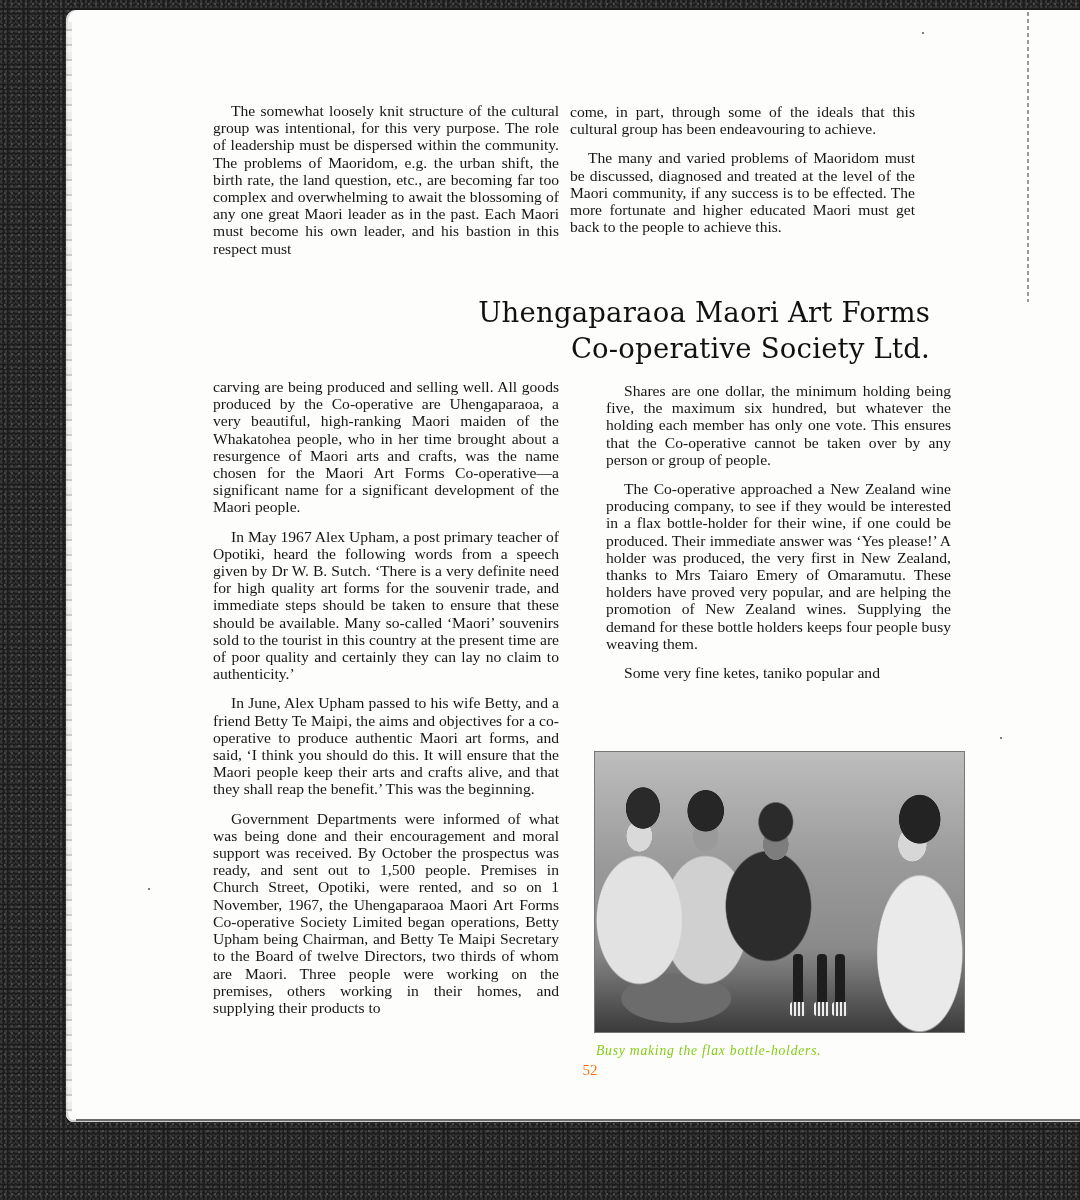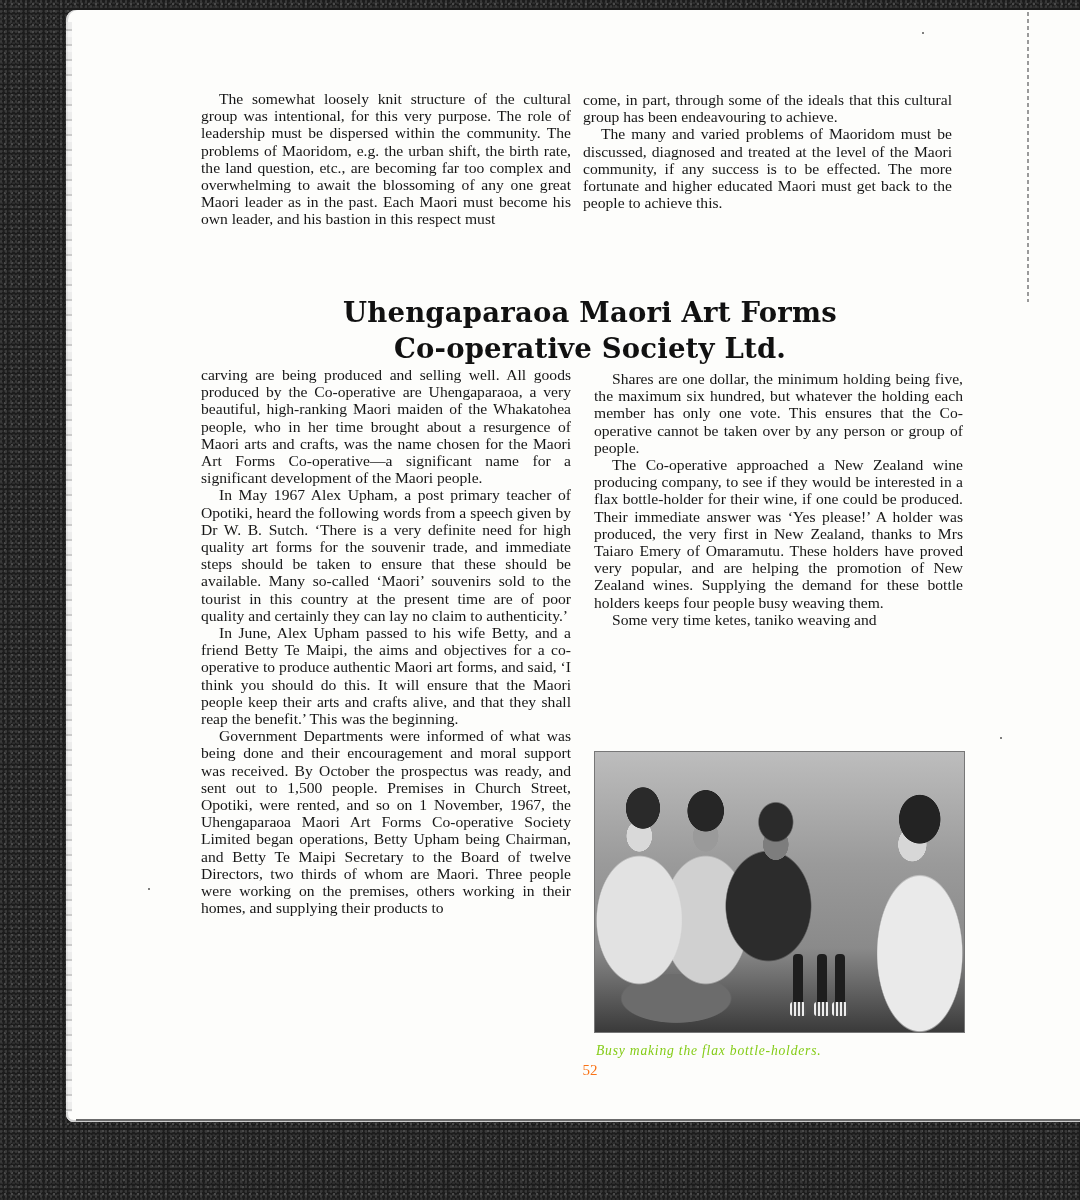--- a/index.html
+++ b/index.html
@@ -32,33 +32,33 @@
     }
     .page-bottom-line {
       position: absolute; left: 76px; top: 1119px; width: 1004px; height: 2px;
       background: #6a6a6a;
     }
     .col {
       position: absolute;
       font-size: 15.6px; line-height: 17.2px; color: #161616;
       text-align: justify;
     }
-    .col p { margin: 0; text-indent: 0; }
+    .col p { margin: 12px; text-indent: 0; }
     .col p.ind { text-indent: 18px; }
     .col p.cont { text-indent: 0; }
     #col-top-left { left: 201px; top: 90px; width: 370px; }
-    #col-top-right { left: 583px; top: 91px; width: 369px; }
+    #col-top-right { left: 558px; top: 91px; width: 369px; }
     #col-bot-left { left: 201px; top: 366px; width: 370px; }
     #col-bot-right { left: 594px; top: 370px; width: 369px; }
     .signature { text-align: right; margin-top: 1px; }
     .title {
       position: absolute; left: 250px; top: 276px; width: 680px;
-      text-align: center;
+      text-align: right;
       font-family: "DejaVu Serif", "Liberation Serif", serif;
-      font-weight: bold; font-size: 27.5px; line-height: 36px; color: #111;
+      font-weight: normal; font-size: 27.5px; line-height: 36px; color: #111;
       letter-spacing: 0.2px;
     }
     .title span { display: block; }
     .photo {
       position: absolute; left: 594px; top: 751px; width: 369px; height: 280px;
       background:
         radial-gradient(ellipse 28px 34px at 13% 20%, #2a2a2a 60%, transparent 62%),
         radial-gradient(ellipse 30px 34px at 30% 21%, #262626 60%, transparent 62%),
         radial-gradient(ellipse 30px 34px at 49% 25%, #2b2b2b 55%, transparent 60%),
         radial-gradient(ellipse 34px 40px at 88% 24%, #232323 60%, transparent 62%),
@@ -118,21 +118,21 @@
 <div class="col" id="col-bot-left">
   <p class="cont">carving are being produced and selling well. All goods produced by the Co-operative are Uhengaparaoa, a very beautiful, high-ranking Maori maiden of the Whakatohea people, who in her time brought about a resurgence of Maori arts and crafts, was the name chosen for the Maori Art Forms Co-operative—a significant name for a significant development of the Maori people.</p>
   <p class="ind">In May 1967 Alex Upham, a post primary teacher of Opotiki, heard the following words from a speech given by Dr W. B. Sutch. ‘There is a very definite need for high quality art forms for the souvenir trade, and immediate steps should be taken to ensure that these should be available. Many so-called ‘Maori’ souvenirs sold to the tourist in this country at the present time are of poor quality and certainly they can lay no claim to authenticity.’</p>
   <p class="ind">In June, Alex Upham passed to his wife Betty, and a friend Betty Te Maipi, the aims and objectives for a co-operative to produce authentic Maori art forms, and said, ‘I think you should do this. It will ensure that the Maori people keep their arts and crafts alive, and that they shall reap the benefit.’ This was the beginning.</p>
   <p class="ind">Government Departments were informed of what was being done and their encouragement and moral support was received. By October the prospectus was ready, and sent out to 1,500 people. Premises in Church Street, Opotiki, were rented, and so on 1 November, 1967, the Uhengaparaoa Maori Art Forms Co-operative Society Limited began operations, Betty Upham being Chairman, and Betty Te Maipi Secretary to the Board of twelve Directors, two thirds of whom are Maori. Three people were working on the premises, others working in their homes, and supplying their products to</p>
 </div>
 
 <div class="col" id="col-bot-right">
   <p class="ind">Shares are one dollar, the minimum holding being five, the maximum six hundred, but whatever the holding each member has only one vote. This ensures that the Co-operative cannot be taken over by any person or group of people.</p>
   <p class="ind">The Co-operative approached a New Zealand wine producing company, to see if they would be interested in a flax bottle-holder for their wine, if one could be produced. Their immediate answer was ‘Yes please!’ A holder was produced, the very first in New Zealand, thanks to Mrs Taiaro Emery of Omaramutu. These holders have proved very popular, and are helping the promotion of New Zealand wines. Supplying the demand for these bottle holders keeps four people busy weaving them.</p>
-  <p class="ind">Some very time ketes, taniko weaving and</p>
+  <p class="ind">Some very fine ketes, taniko popular and</p>
 </div>
 
 <div class="photo" title="Four women seated weaving flax bottle-holders, with wine bottles in finished holders in the foreground">
   <div class="bottle" style="left:198px"></div>
   <div class="bottle" style="left:222px"></div>
   <div class="bottle" style="left:240px"></div>
 </div>
 <div class="caption">Busy making the flax bottle-holders.</div>
 
 <div class="page-number">52</div>

